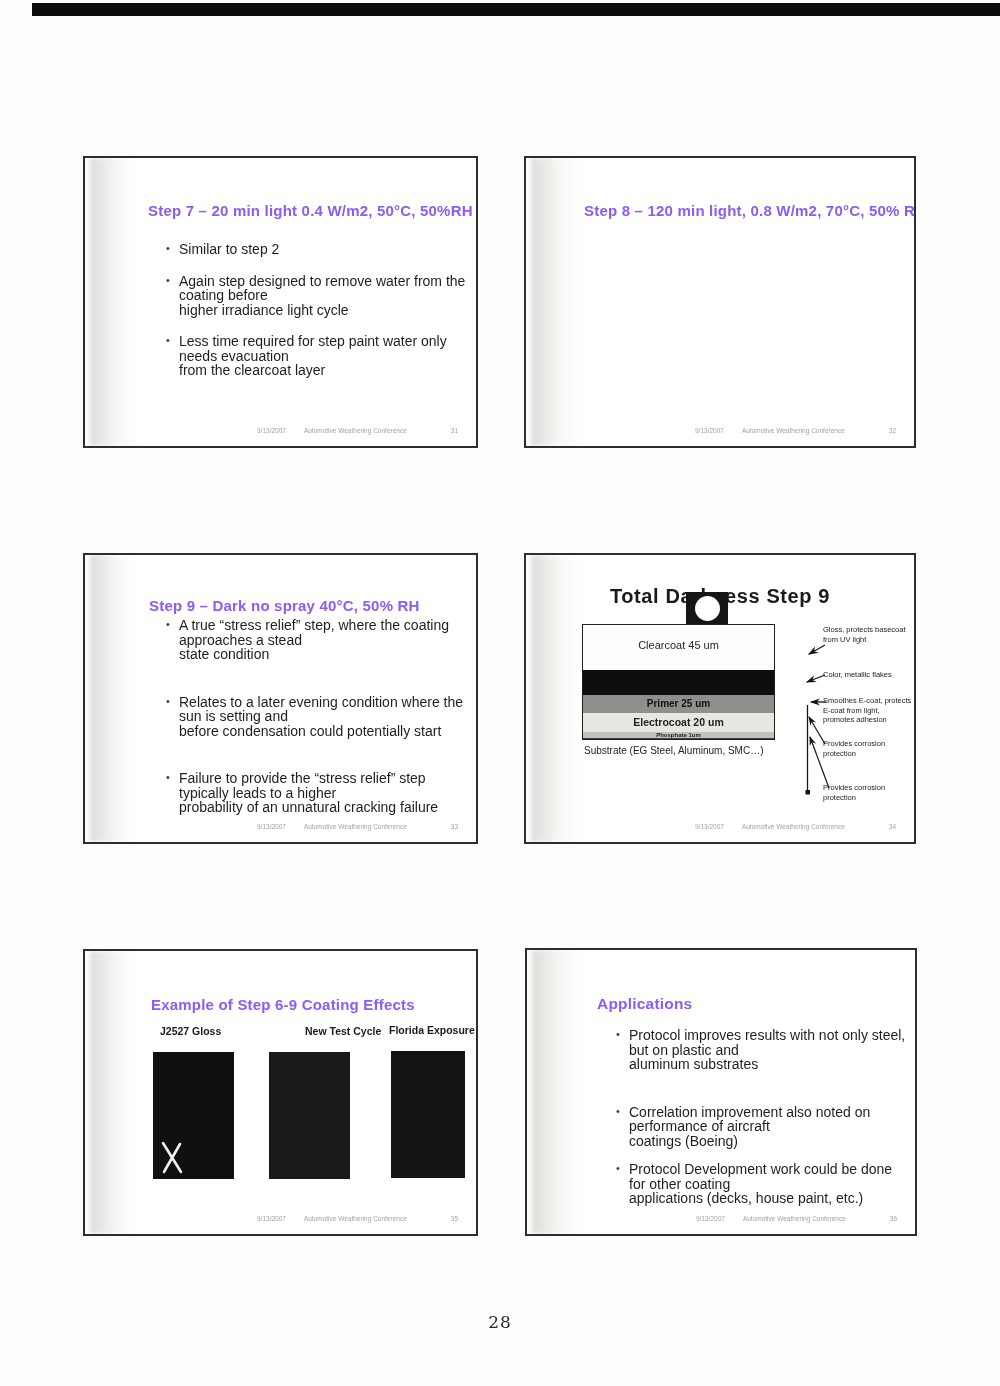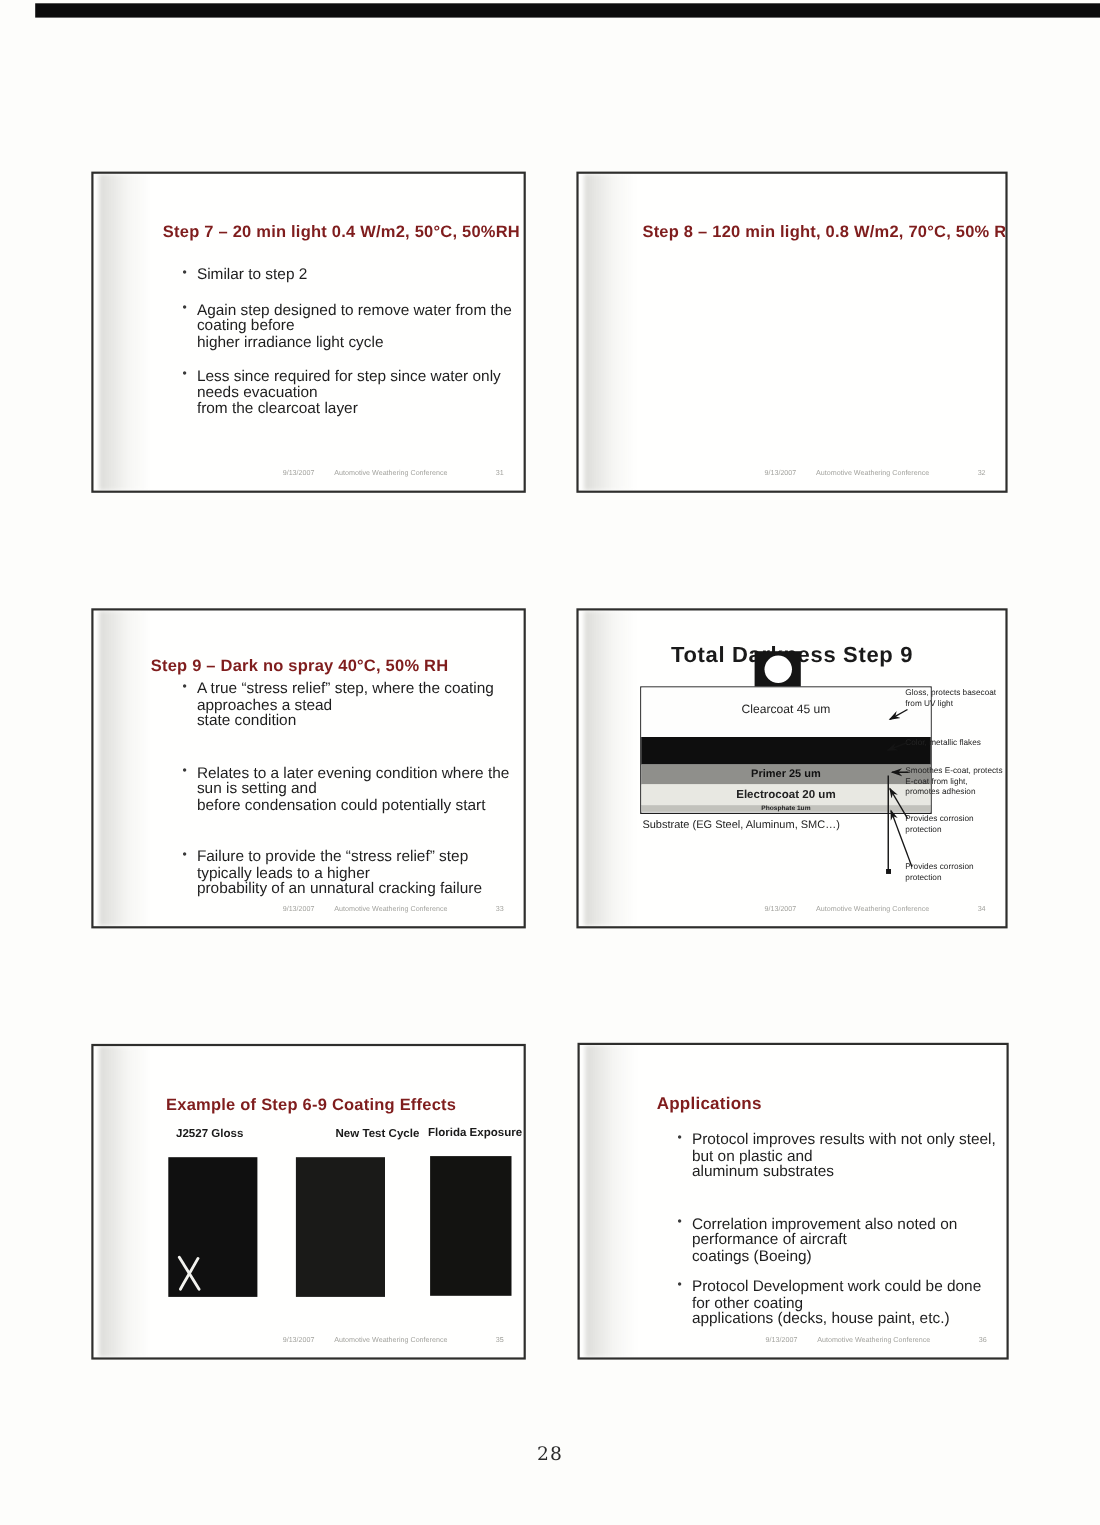--- a/index.html
+++ b/index.html
@@ -21,26 +21,26 @@
   }
   
   .s1{left:83px;top:156px;width:395px;height:292px;}
   .s2{left:524px;top:156px;width:392px;height:292px;}
   .s3{left:83px;top:553px;width:395px;height:291px;}
   .s4{left:524px;top:553px;width:392px;height:291px;}
   .s5{left:83px;top:949px;width:395px;height:287px;}
   .s6{left:525px;top:948px;width:392px;height:288px;}
 
   .title{
-    position:absolute;font-weight:bold;font-size:15px;color:#7f1d1d;
+    position:absolute;font-weight:bold;font-size:15px;color:#8b5cf6;
     letter-spacing:.2px;white-space:nowrap;
   }
   .s1 .title{left:63px;top:32px;}
   .s2 .title{left:58px;top:32px;}
-  .s3 .title{left:52px;top:30px;}
+  .s3 .title{left:64px;top:30px;}
   .s5 .title{left:66px;top:33px;}
   .s6 .title{left:70px;top:32px;font-size:15.5px;}
 
   ul.bullets{list-style:none;margin:0;padding:0;position:absolute;}
   ul.bullets li{
     position:relative;padding-left:14px;font-size:14px;line-height:14.5px;
     color:#1e1e1e;white-space:pre-line;
   }
   ul.bullets li::before{
     content:"\2022";position:absolute;left:1px;top:-1px;font-size:11px;color:#3a3a3a;
@@ -65,22 +65,22 @@
   .title4{
     position:absolute;left:0;right:0;top:13px;text-align:center;
     font-size:20px;font-weight:600;letter-spacing:.6px;color:#1a1a1a;
   }
   .lamp{
     position:absolute;left:160px;top:37px;width:42px;height:33px;background:#151515;
     display:flex;align-items:center;justify-content:center;
   }
   .lamp .bulb{width:25px;height:25px;border-radius:50%;background:#ffffff;}
   .stack{
-    position:absolute;left:56px;top:69px;width:265px;height:116px;
-    border:1.5px solid #1f1f1f;box-sizing:border-box;background:#e5e5e5;
+    position:absolute;left:56px;top:69px;width:193px;height:116px;
+    border:1.5px solid #1f1f1f;box-sizing:border-box;background:#404040;
   }
   .layer{width:100%;box-sizing:border-box;text-align:center;overflow:hidden;}
   .lay-clear{height:45px;background:#fefefd;font-size:11px;color:#262626;padding-top:14px;}
   .lay-base{height:25px;background:#0e0e0e;}
   .lay-primer{height:18px;background:#8f8f8b;font-size:10px;font-weight:bold;color:#111;padding-top:3px;}
   .lay-ecoat{height:19px;background:#e8e8e2;font-size:10.5px;font-weight:bold;color:#222;padding-top:3px;}
   .lay-phos{height:6px;background:#c2c2bc;font-size:6px;font-weight:bold;color:#222;line-height:6px;filter:blur(.4px);}
   .substrate{
     position:absolute;left:58px;top:190px;font-size:10px;color:#1e1e1e;white-space:nowrap;
   }
@@ -110,21 +110,21 @@
 
 <div class="topbar"></div>
 
 <section class="slide s1">
   <div class="scanband"></div>
   <h2 class="title">Step 7 – 20 min light 0.4 W/m2, 50°C, 50%RH</h2>
   <ul class="bullets">
     <li>Similar to step 2</li>
     <li>Again step designed to remove water from the coating before
 higher irradiance light cycle</li>
-    <li>Less since required for step since water only needs evacuation
+    <li>Less time required for step paint water only needs evacuation
 from the clearcoat layer</li>
   </ul>
   <div class="footer">
     <span>9/13/2007</span>
     <span>Automotive Weathering Conference</span>
     <span class="fnum">31</span>
   </div>
 </section>
 
 <section class="slide s2">

